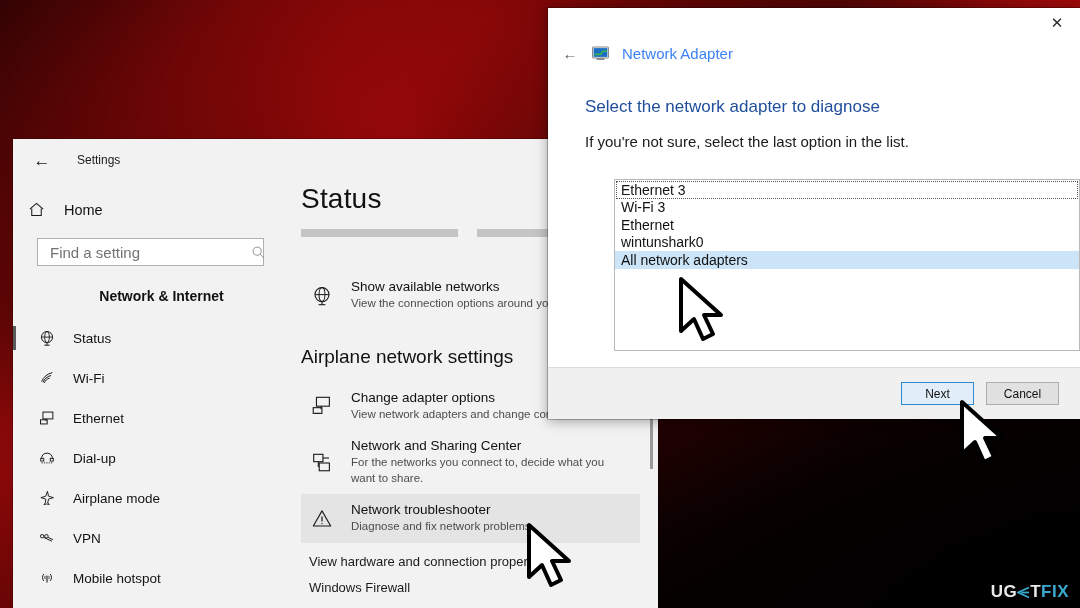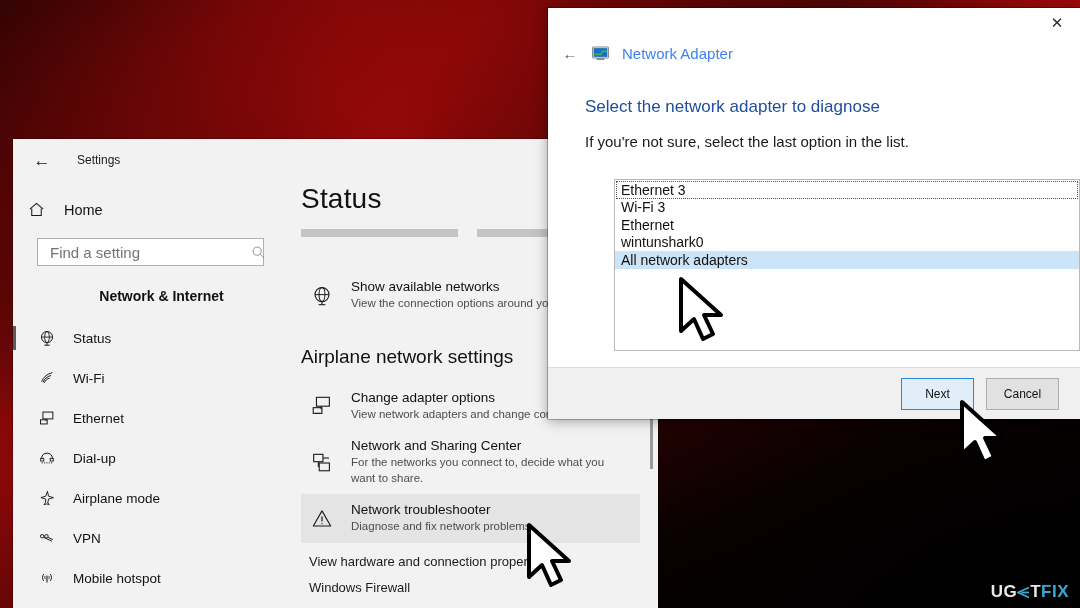--- a/index.html
+++ b/index.html
@@ -250,21 +250,21 @@
 
   .dlg-footer {
     height: 52px;
     background: #f0f0f0;
     border-top: 1px solid #dcdcdc;
     display: flex; align-items: center; justify-content: flex-end;
     gap: 12px;
     padding-right: 21px;
   }
   .btn {
-    min-width: 73px; height: 32px;
+    min-width: 73px; height: 23px;
     font-size: 12px;
     font-family: "Liberation Sans", sans-serif;
     color: #111;
     background: #e1e1e1;
     border: 1px solid #adadad;
     display: flex; align-items: center; justify-content: center;
   }
   .btn.primary {
     background: #e1eef9;
     border: 1px solid #2a8ad4;

